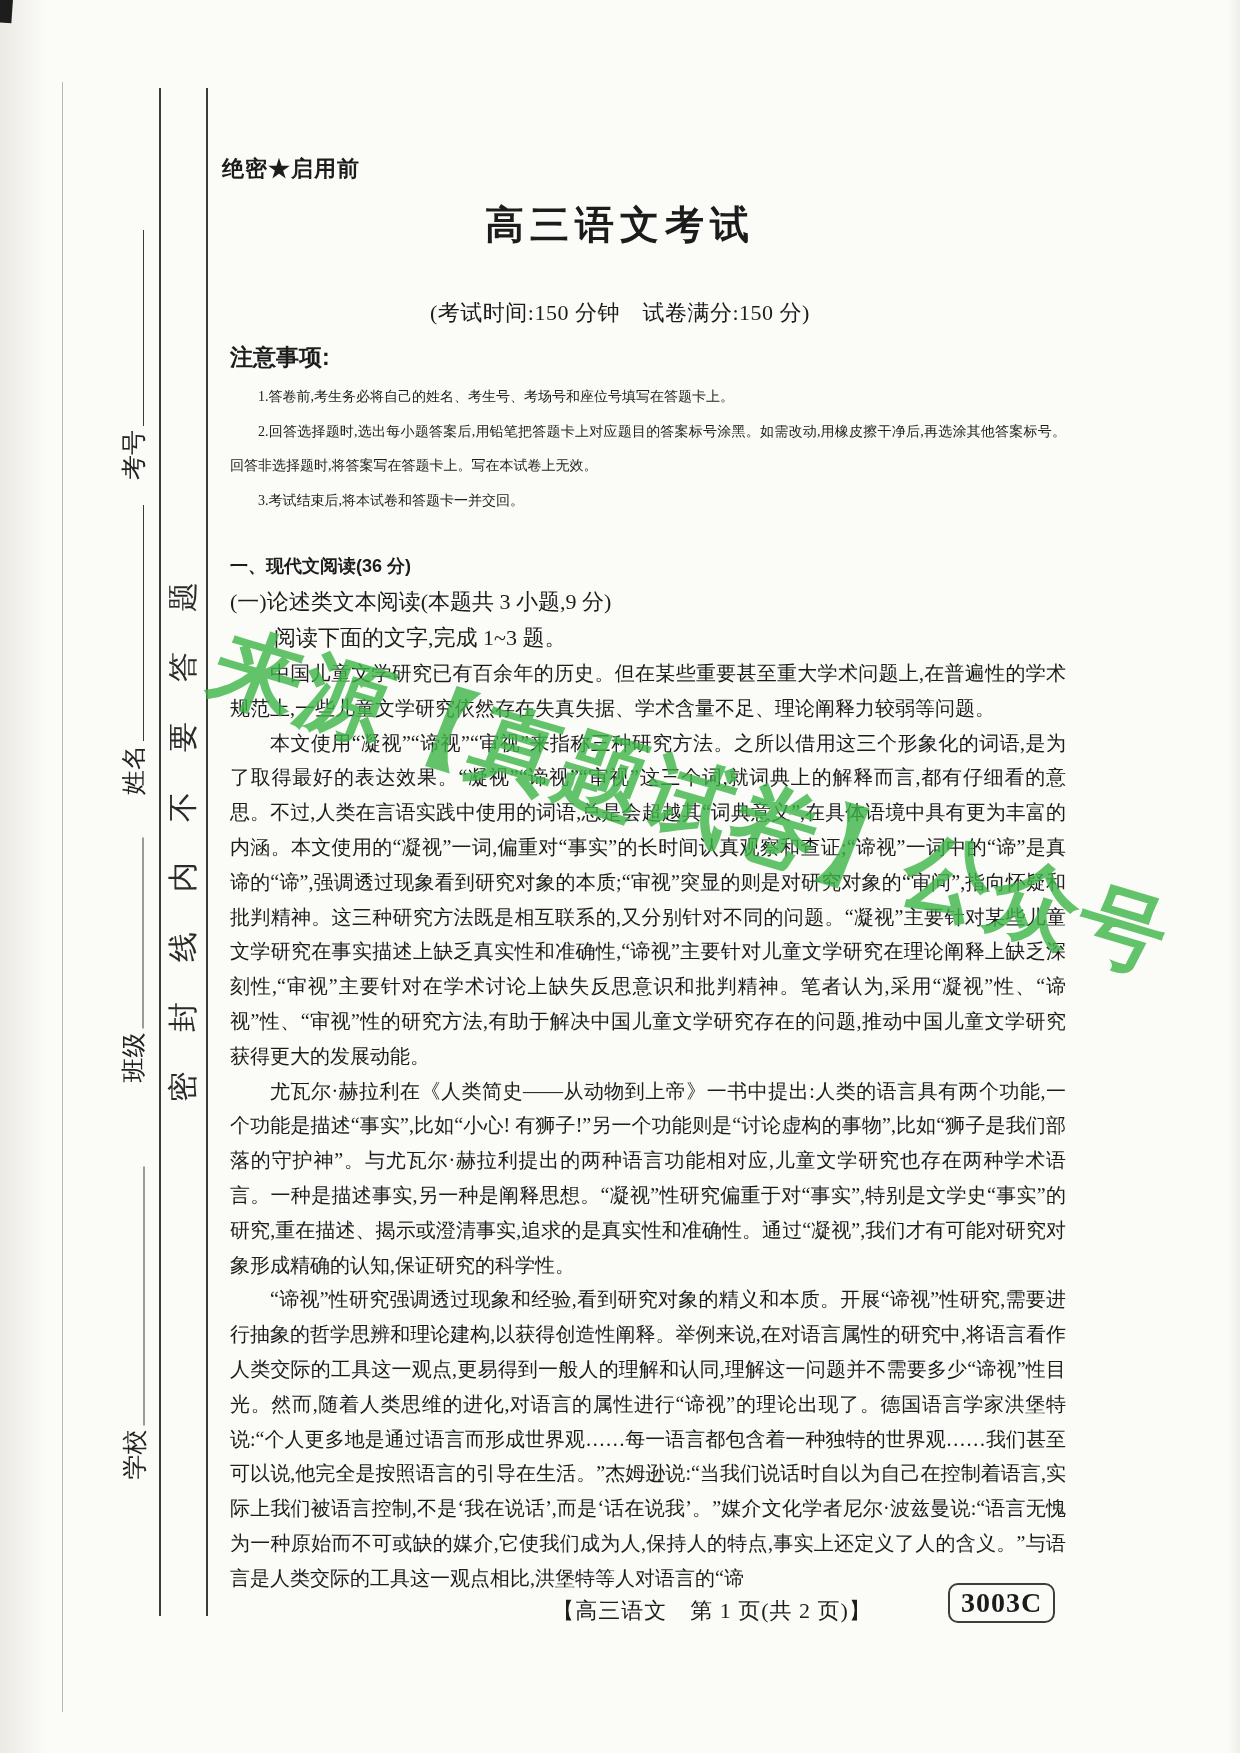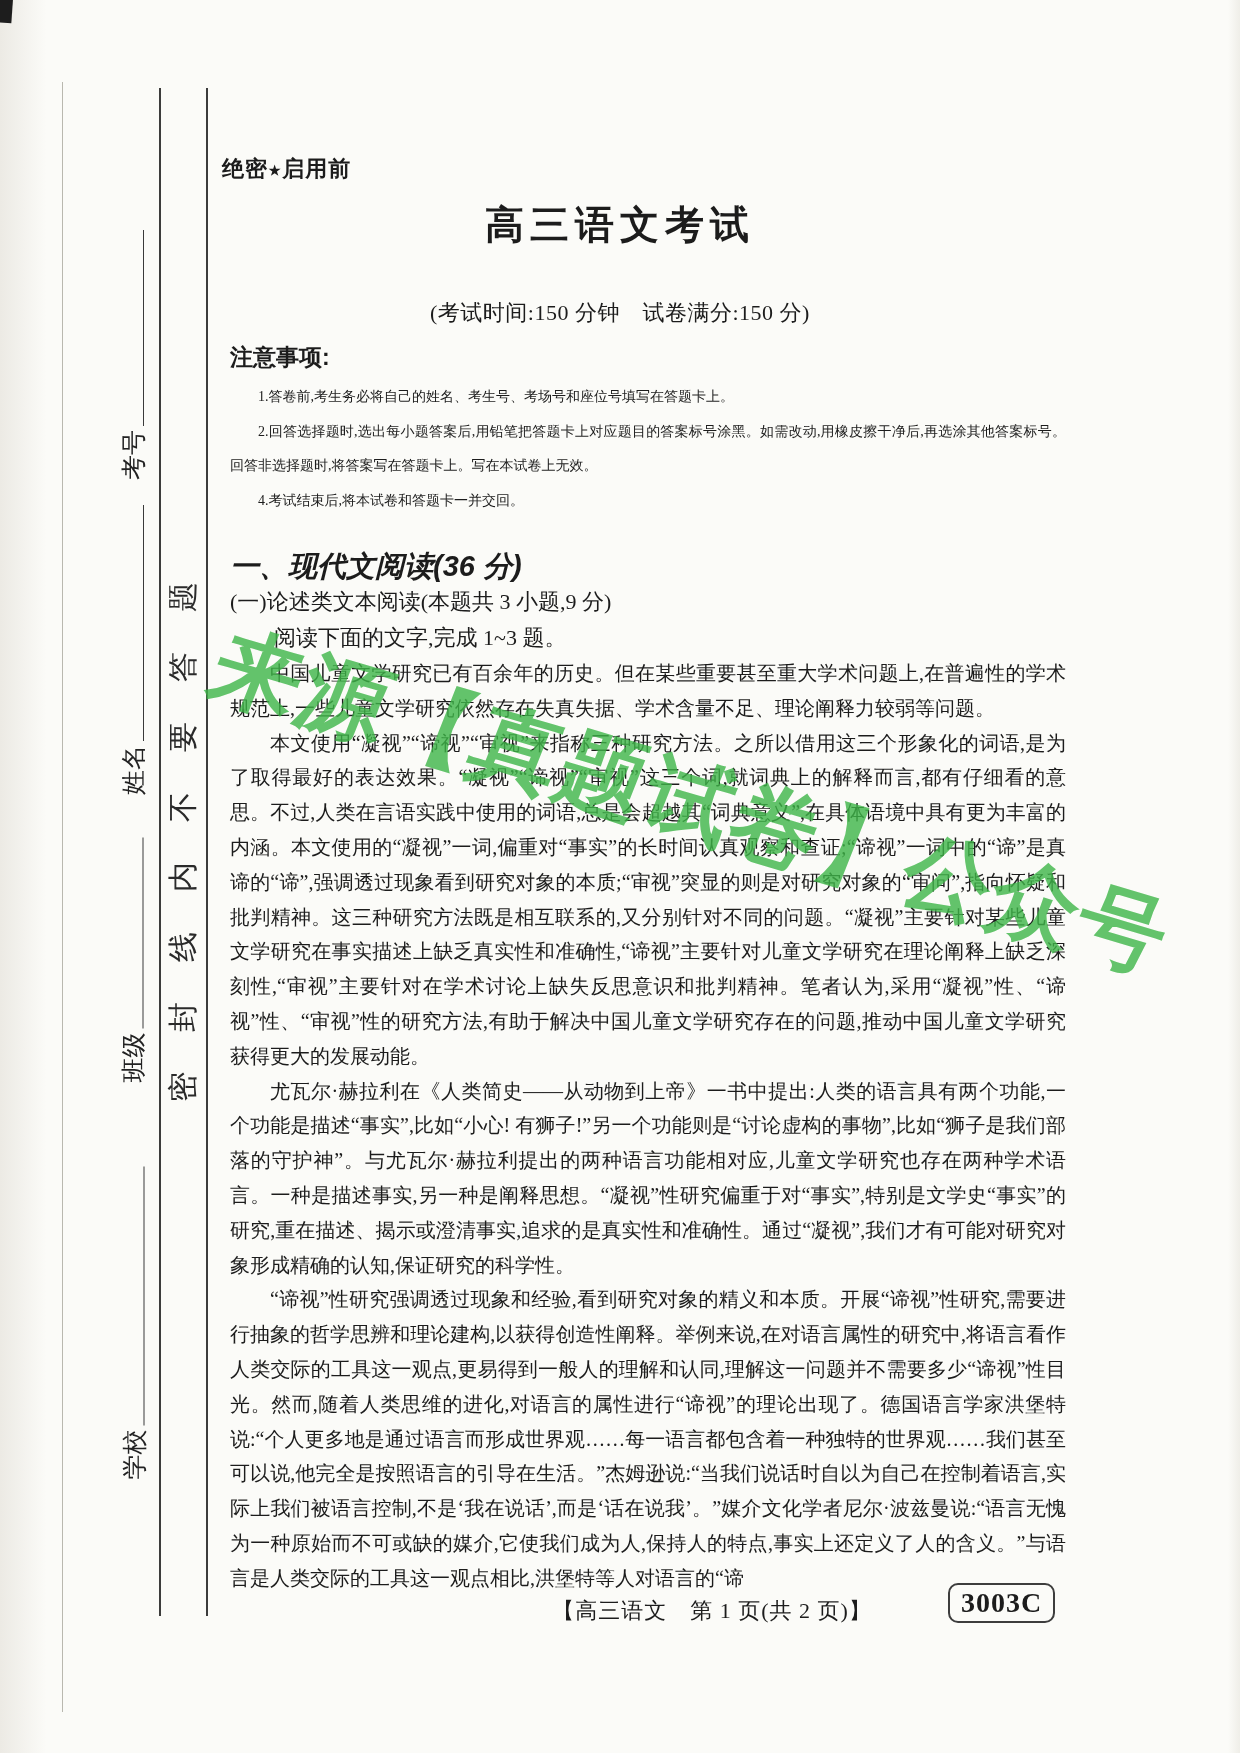--- a/index.html
+++ b/index.html
@@ -31,37 +31,37 @@
   .side-label.name{width:290px;left:-12px;top:630px;}
   .side-label.clazz{width:245px;left:10px;top:940px;}
   .side-label.school{width:313px;left:-23px;top:1303px;}
 
   .seal-text{position:absolute;left:-97px;top:802px;width:560px;height:40px;
     transform:rotate(-90deg);font-size:30px;color:#2a2a2a;text-align:center;
     letter-spacing:40px;white-space:nowrap;line-height:40px;}
 
   
   .secrecy{position:absolute;left:222px;top:154px;font-size:22px;font-weight:bold;
-    font-family:Liberation Mono, monospace;letter-spacing:1px;}
+    font-family:Liberation Sans, sans-serif;letter-spacing:1px;}
   .title{position:absolute;left:0;right:0;top:198px;text-align:center;
     font-size:39px;font-weight:bold;letter-spacing:6px;}
   .subtitle{position:absolute;left:0;right:0;top:298px;text-align:center;
     font-size:22px;letter-spacing:.5px;}
 
   
   .notice-wrap{position:absolute;left:230px;top:342px;width:836px;}
   .notice-head{font-size:23px;font-weight:bold;
     font-family:"Liberation Sans", sans-serif;margin-bottom:7px;}
   .notice-item{font-size:14px;line-height:34.5px;text-indent:2em;
     text-align:justify;}
 
   
   .main{position:absolute;left:230px;top:548px;width:836px;}
-  .sec-h1{font-size:29px;font-weight:bold;line-height:36px;
-    font-family:"Liberation Sans", sans-serif;font-style:italic;}
+  .sec-h1{font-size:18px;font-weight:bold;line-height:36px;
+    font-family:"Liberation Sans", sans-serif;}
   .sec-h2{font-size:22px;line-height:36px;}
   .instr{font-size:22px;line-height:36px;text-indent:2em;}
   .para{font-size:20px;line-height:34.8px;text-indent:2em;text-align:justify;}
 
   
   .watermark{position:absolute;left:238px;top:606px;
     transform:rotate(16.5deg) skewX(-5deg);transform-origin:left top;
     font-size:88px;font-weight:bold;color:#3eb648;opacity:.8;
     letter-spacing:2px;white-space:nowrap;z-index:5;pointer-events:none;}
 
@@ -103,21 +103,21 @@
 <div class="seal-text">密封线内不要答题</div>
 
 <div class="secrecy">绝密★启用前</div>
 <div class="title">高三语文考试</div>
 <div class="subtitle">(考试时间:150 分钟　试卷满分:150 分)</div>
 
 <div class="notice-wrap">
   <div class="notice-head">注意事项:</div>
   <div class="notice-item">1.答卷前,考生务必将自己的姓名、考生号、考场号和座位号填写在答题卡上。</div>
   <div class="notice-item">2.回答选择题时,选出每小题答案后,用铅笔把答题卡上对应题目的答案标号涂黑。如需改动,用橡皮擦干净后,再选涂其他答案标号。回答非选择题时,将答案写在答题卡上。写在本试卷上无效。</div>
-  <div class="notice-item">4.考试结束后,将本试卷和答题卡一并交回。</div>
+  <div class="notice-item">3.考试结束后,将本试卷和答题卡一并交回。</div>
 </div>
 
 <div class="main">
   <div class="sec-h1">一、现代文阅读(36 分)</div>
   <div class="sec-h2">(一)论述类文本阅读(本题共 3 小题,9 分)</div>
   <div class="instr">阅读下面的文字,完成 1~3 题。</div>
   <div class="para">中国儿童文学研究已有百余年的历史。但在某些重要甚至重大学术问题上,在普遍性的学术规范上,一些儿童文学研究依然存在失真失据、学术含量不足、理论阐释力较弱等问题。</div>
   <div class="para">本文使用“凝视”“谛视”“审视”来指称三种研究方法。之所以借用这三个形象化的词语,是为了取得最好的表达效果。“凝视”“谛视”“审视”这三个词,就词典上的解释而言,都有仔细看的意思。不过,人类在言语实践中使用的词语,总是会超越其“词典意义”,在具体语境中具有更为丰富的内涵。本文使用的“凝视”一词,偏重对“事实”的长时间认真观察和查证;“谛视”一词中的“谛”是真谛的“谛”,强调透过现象看到研究对象的本质;“审视”突显的则是对研究对象的“审问”,指向怀疑和批判精神。这三种研究方法既是相互联系的,又分别针对不同的问题。“凝视”主要针对某些儿童文学研究在事实描述上缺乏真实性和准确性,“谛视”主要针对儿童文学研究在理论阐释上缺乏深刻性,“审视”主要针对在学术讨论上缺失反思意识和批判精神。笔者认为,采用“凝视”性、“谛视”性、“审视”性的研究方法,有助于解决中国儿童文学研究存在的问题,推动中国儿童文学研究获得更大的发展动能。</div>
   <div class="para">尤瓦尔·赫拉利在《人类简史——从动物到上帝》一书中提出:人类的语言具有两个功能,一个功能是描述“事实”,比如“小心! 有狮子!”另一个功能则是“讨论虚构的事物”,比如“狮子是我们部落的守护神”。与尤瓦尔·赫拉利提出的两种语言功能相对应,儿童文学研究也存在两种学术语言。一种是描述事实,另一种是阐释思想。“凝视”性研究偏重于对“事实”,特别是文学史“事实”的研究,重在描述、揭示或澄清事实,追求的是真实性和准确性。通过“凝视”,我们才有可能对研究对象形成精确的认知,保证研究的科学性。</div>
   <div class="para">“谛视”性研究强调透过现象和经验,看到研究对象的精义和本质。开展“谛视”性研究,需要进行抽象的哲学思辨和理论建构,以获得创造性阐释。举例来说,在对语言属性的研究中,将语言看作人类交际的工具这一观点,更易得到一般人的理解和认同,理解这一问题并不需要多少“谛视”性目光。然而,随着人类思维的进化,对语言的属性进行“谛视”的理论出现了。德国语言学家洪堡特说:“个人更多地是通过语言而形成世界观……每一语言都包含着一种独特的世界观……我们甚至可以说,他完全是按照语言的引导在生活。”杰姆逊说:“当我们说话时自以为自己在控制着语言,实际上我们被语言控制,不是‘我在说话’,而是‘话在说我’。”媒介文化学者尼尔·波兹曼说:“语言无愧为一种原始而不可或缺的媒介,它使我们成为人,保持人的特点,事实上还定义了人的含义。”与语言是人类交际的工具这一观点相比,洪堡特等人对语言的“谛</div>

